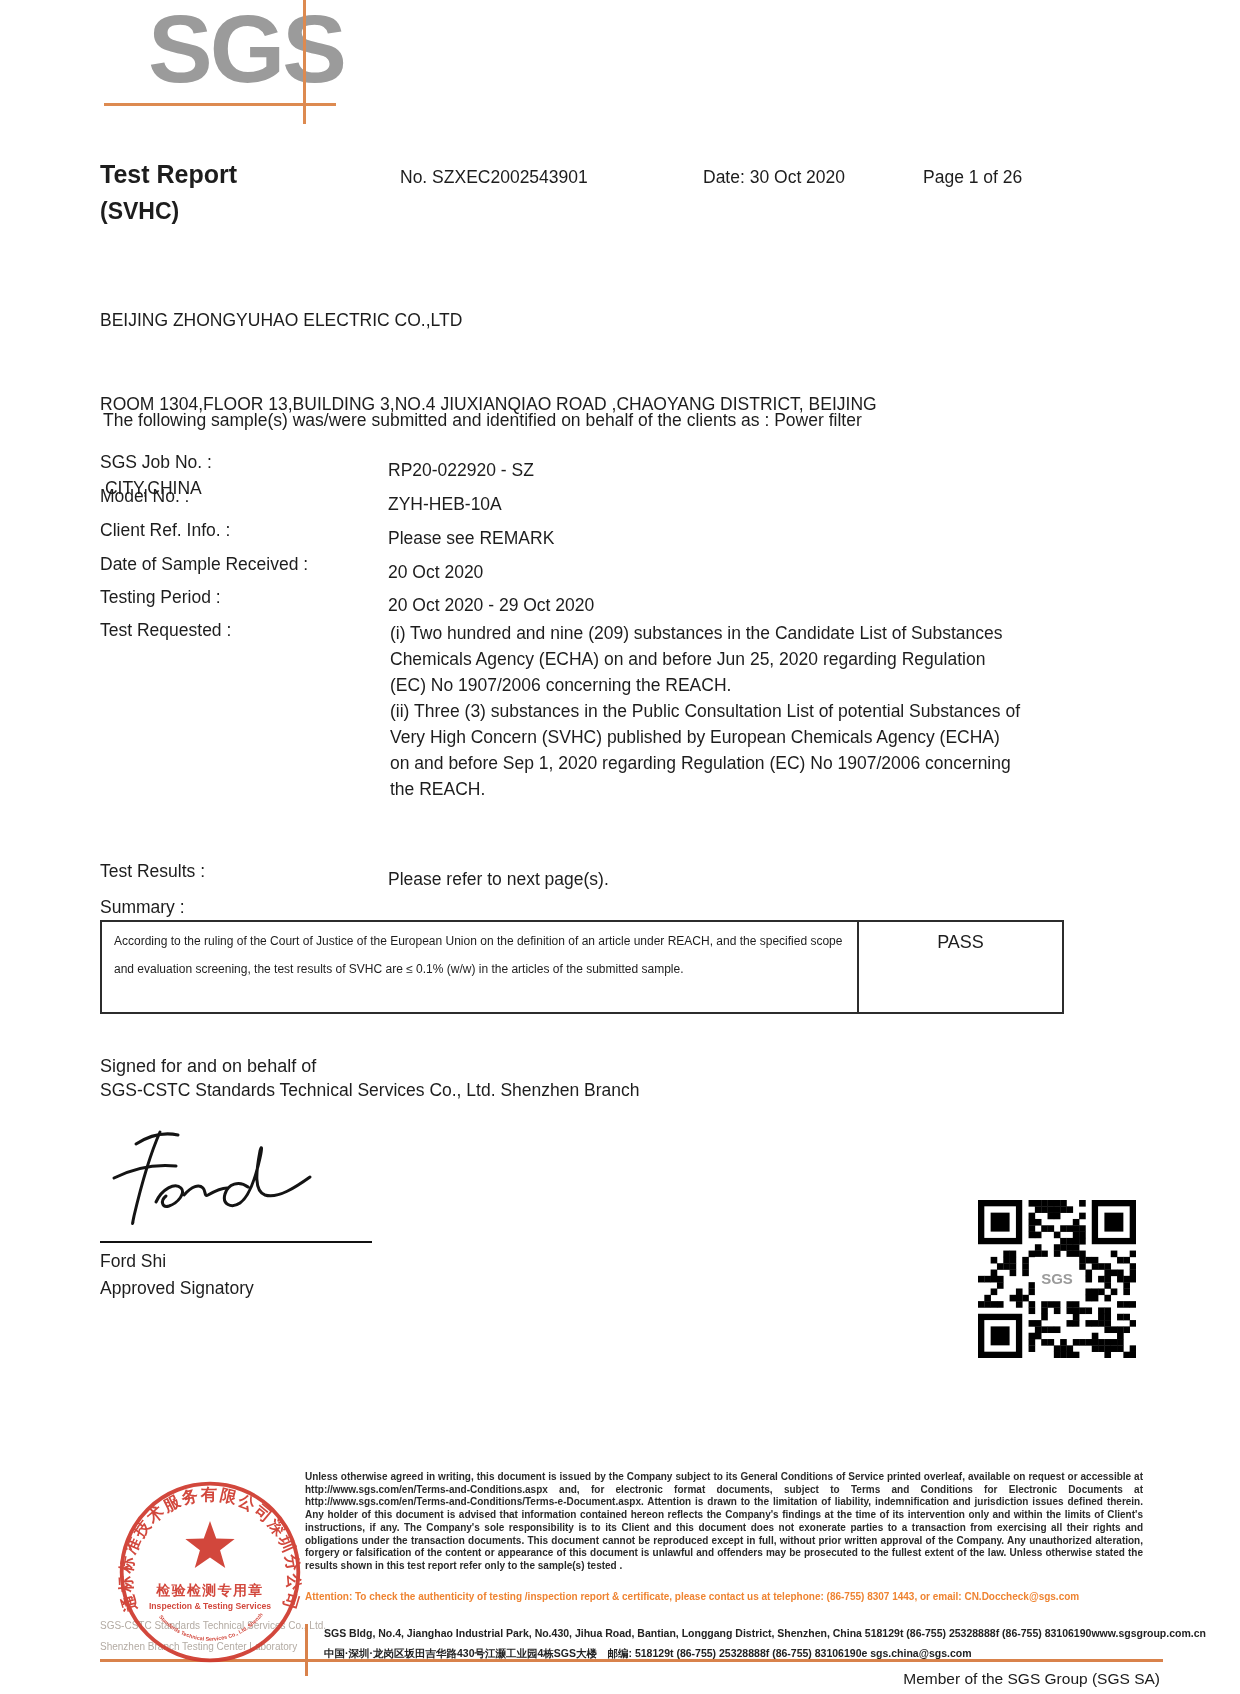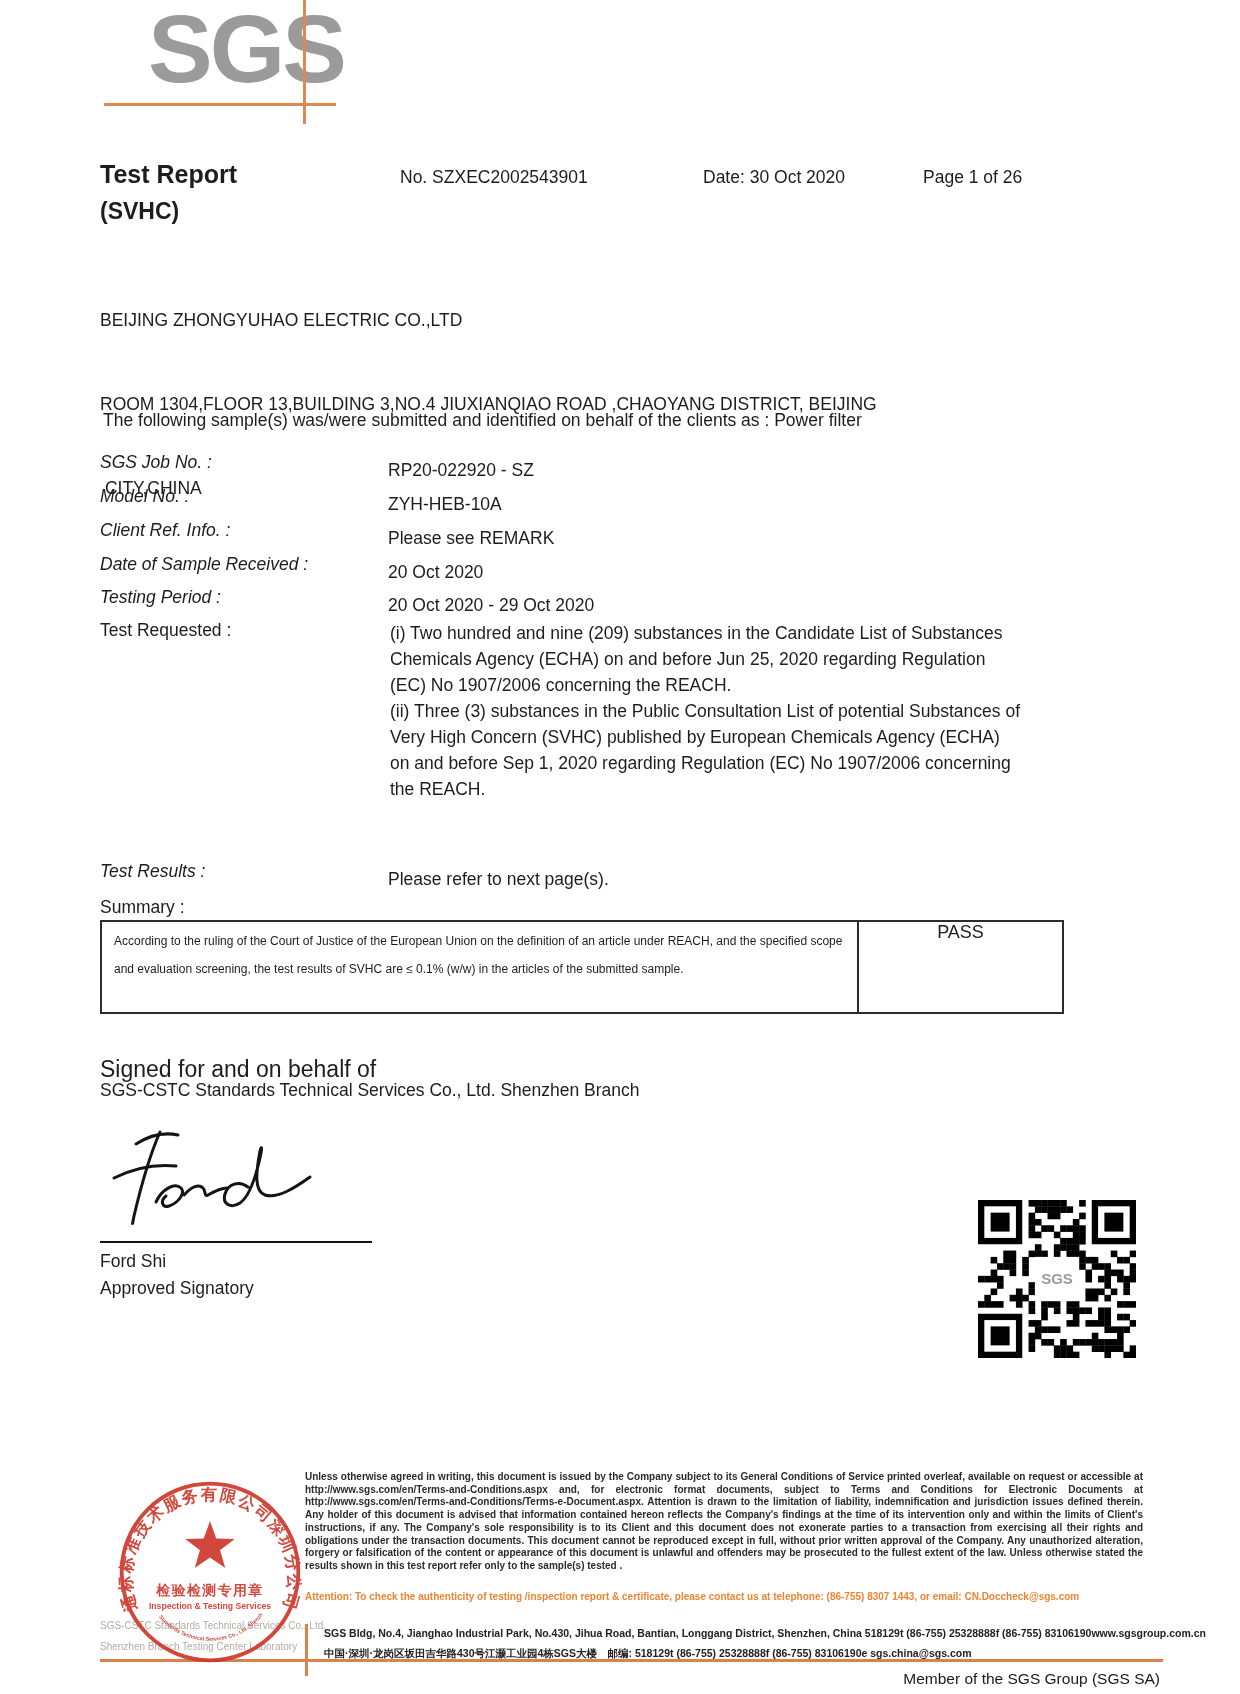--- a/index.html
+++ b/index.html
@@ -16,31 +16,31 @@
   .title{left:100px;top:160px;font-size:25px;font-weight:bold;}
   .subtitle{left:100px;top:198px;font-size:23px;font-weight:bold;}
   .report-no{left:400px;top:167px;font-size:17.5px;}
   .report-date{left:703px;top:167px;font-size:17.5px;}
   .report-page{left:923px;top:167px;font-size:17.5px;}
   
   .client{left:100px;top:250px;font-size:17.5px;line-height:28px;white-space:pre-wrap;}
   .intro{left:103px;top:410px;font-size:17.5px;}
   
   .frow{left:100px;font-size:17.5px;width:1040px;}
-  .frow .lab{position:absolute;left:0;top:0;font-style:italic;}
+  .frow .lab{position:absolute;left:0;top:0;}
   .frow .val{position:absolute;left:288px;top:8px;}
   .tr-label{left:100px;top:620px;font-size:17.5px;}
   .tr-par{left:390px;top:620px;font-size:17.5px;line-height:26px;width:710px;}
   
   .sum-label{left:100px;top:897px;font-size:17.5px;}
   .sum-table{left:100px;top:920px;width:960px;height:90px;border:2px solid #2c2c2c;display:flex;}
   .sum-left{width:755px;padding:6px 12px;font-size:12px;line-height:27.5px;box-sizing:border-box;}
-  .sum-right{flex:1;border-left:2px solid #2c2c2c;text-align:center;padding-top:0;font-size:18px;}
-  
-  .signed1{left:100px;top:1056px;font-size:23px;}
+  .sum-right{flex:1;border-left:2px solid #2c2c2c;text-align:center;padding-top:10px;font-size:18px;}
+  
+  .signed1{left:100px;top:1056px;font-size:18px;}
   .signed2{left:100px;top:1080px;font-size:17.5px;}
   .sig-svg{left:98px;top:1122px;}
   .sig-line{left:100px;top:1241px;width:272px;height:2px;background:#111;}
   .signer{left:100px;top:1251px;font-size:17.5px;}
   .role{left:100px;top:1278px;font-size:17.5px;}
   
   .qr{left:978px;top:1200px;width:158px;height:158px;}
   
   .wm1{left:100px;top:1620px;font-size:10px;color:#b3aba3;white-space:nowrap;z-index:1;letter-spacing:0;}
   .wm2{left:100px;top:1641px;font-size:10px;color:#b3aba3;white-space:nowrap;z-index:1;}

